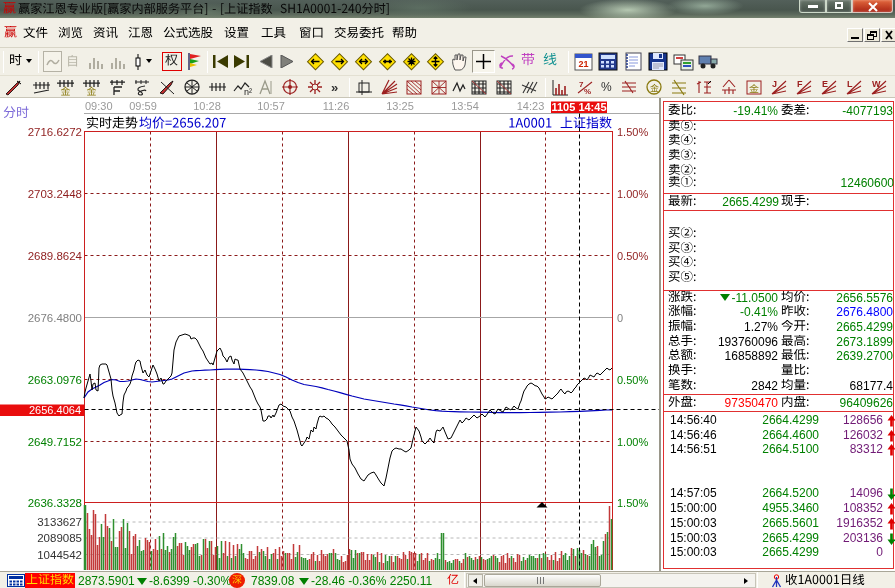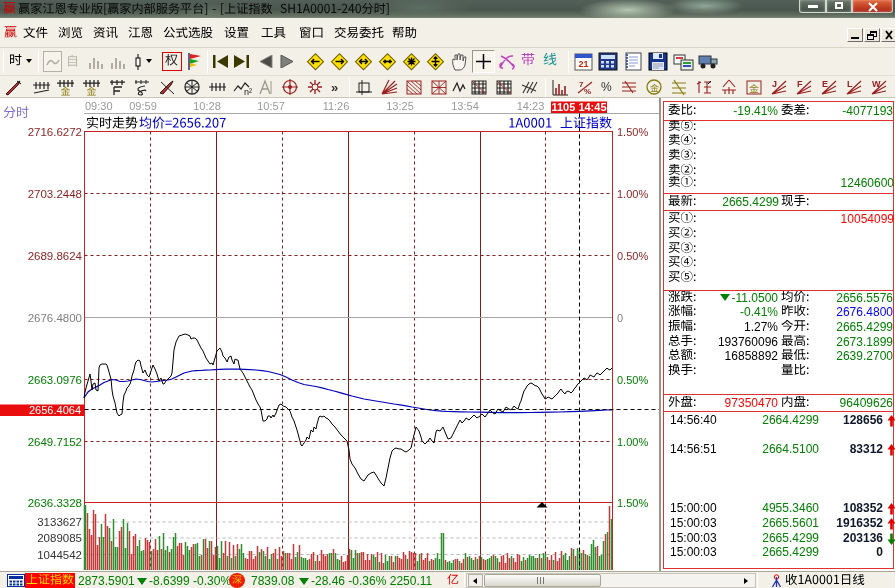--- a/index.html
+++ b/index.html
@@ -12,21 +12,21 @@
  radial-gradient(75px 15px at 420px 8px,rgba(103,123,108,.6),rgba(103,123,108,0) 70%),
  linear-gradient(180deg,#53605a 0%,#49564e 55%,#5c695c 80%,#74816e 100%)}
 #menubar{left:0;top:18px;width:895px;height:30px;background:#f2f0e7;border-bottom:1px solid #d8d5c6}
 .mdibtn{position:absolute;top:10px;width:16px;height:14px;background:#ece9da;border:1px solid;border-color:#fff #707070 #707070 #fff;font-size:9px;line-height:11px;text-align:center;font-weight:bold;color:#000}
 #toolbar1{left:0;top:48px;width:895px;height:28px;background:#f2f0e7;border-bottom:1px solid #e3e0d2}
 #toolbar2{left:0;top:76px;width:895px;height:22px;background:#f2f0e7;border-bottom:1px solid #c9c6b8}
 .tsep{position:absolute;width:1px;background:#b9b6a8;border-right:1px solid #fff}
 #rpanel{left:663px;top:101px;width:231px;height:468px;border:1px solid #e03030;background:#fff;font-size:12px}
 #rpanel .sep{position:absolute;left:0;width:229px;height:0;border-top:1px solid #e03030}
 .v{position:absolute;white-space:nowrap}
-.grn{color:#008000}.red{color:#f00}.blu{color:#00f}.mag{color:#0f172a;font-weight:bold}.blk{color:#000}
+.grn{color:#008000}.red{color:#f00}.blu{color:#00f}.mag{color:#701a75;font-weight:normal}.blk{color:#000}
 #statusbar{left:0;top:571px;width:895px;height:17px;background:#f2f0e7;border-top:1px solid #a9a698;font-size:12px}
 #statusbar .st{position:absolute;top:2px;white-space:nowrap}
 #divider{left:659px;top:98px;width:2px;height:473px;background:#9a978a}
 .tri-d{display:inline-block;width:0;height:0;border-left:5px solid transparent;border-right:5px solid transparent;border-top:7px solid #008000;margin-right:2px}
 </style></head><body>
 <svg width="0" height="0" style="position:absolute">
     <defs>
       <path id="u91d1" d="M198 218C236 161 275 82 291 34L356 62C340 111 299 187 260 242ZM733 243C708 187 663 107 628 57L685 33C721 79 767 152 804 215ZM499 849C404 700 219 583 30 522C50 504 70 475 82 453C136 473 190 497 241 526V470H458V334H113V265H458V18H68V-51H934V18H537V265H888V334H537V470H758V533C812 502 867 476 919 457C931 477 954 506 972 522C820 570 642 674 544 782L569 818ZM746 540H266C354 592 435 656 501 729C568 660 655 593 746 540Z"></path>
       <path id="u5bb6" d="M423 824C436 802 450 775 461 750H84V544H157V682H846V544H923V750H551C539 780 519 817 501 847ZM790 481C734 429 647 363 571 313C548 368 514 421 467 467C492 484 516 501 537 520H789V586H209V520H438C342 456 205 405 80 374C93 360 114 329 121 315C217 343 321 383 411 433C430 415 446 395 460 374C373 310 204 238 78 207C91 191 108 165 116 148C236 185 391 256 489 324C501 300 510 277 516 254C416 163 221 69 61 32C76 15 92 -13 100 -32C244 12 416 95 530 182C539 101 521 33 491 10C473 -7 454 -10 427 -10C406 -10 372 -9 336 -5C348 -26 355 -56 356 -76C388 -77 420 -78 441 -78C487 -78 513 -70 545 -43C601 -1 625 124 591 253L639 282C693 136 788 20 916 -38C927 -18 949 9 966 23C840 73 744 186 697 319C752 355 806 395 852 432Z"></path>
       <path id="u4e70" d="M531 120C664 60 801 -16 883 -77L931 -20C846 40 704 116 571 173ZM220 595C289 565 374 517 416 482L458 539C415 573 329 618 261 645ZM110 449C178 421 262 375 304 342L346 398C303 431 218 474 151 499ZM67 301V231H464C409 106 295 26 53 -19C67 -34 86 -63 92 -82C366 -27 487 74 543 231H937V301H563C585 397 590 510 594 642H518C515 506 511 393 487 301ZM849 776V774H111V703H825C802 650 773 597 748 559L809 528C850 586 895 676 931 758L876 780L863 776Z"></path>
@@ -774,30 +774,20 @@
       </svg>
       <span class="v grn" style="right:116px;top:0;line-height:15px">2665.4299</span>
       <svg style="position:absolute;left:117px;top:0px;" class="" width="28.5" height="13.1" viewBox="0 0 28.5 13.1">
         <g fill="#000">
           <use href="#u73b0" transform="translate(0.0,10.0) scale(0.0125,-0.0125)"></use>
           <use href="#u624b" transform="translate(12.5,10.0) scale(0.0125,-0.0125)"></use>
           <use href="#u3a" transform="translate(25.0,10.0) scale(0.0125,-0.0125)"></use>
         </g>
       </svg>
     </div>
-    <div style="position:absolute;top:110.4px;left:0;width:231px;height:15px">
-      <svg style="position:absolute;left:4px;top:0px;" class="" width="28.5" height="13.1" viewBox="0 0 28.5 13.1">
-        <g fill="#000">
-          <use href="#u4e70" transform="translate(0.0,10.0) scale(0.0125,-0.0125)"></use>
-          <use href="#u2460" transform="translate(12.5,10.0) scale(0.0125,-0.0125)"></use>
-          <use href="#u3a" transform="translate(25.0,10.0) scale(0.0125,-0.0125)"></use>
-        </g>
-      </svg>
-      <span class="v red" style="right:1px;top:0;line-height:15px">10054099</span>
-    </div>
     <div style="position:absolute;top:125.0px;left:0;width:231px;height:15px">
       <svg style="position:absolute;left:4px;top:0px;" class="" width="28.5" height="13.1" viewBox="0 0 28.5 13.1">
         <g fill="#000">
           <use href="#u4e70" transform="translate(0.0,10.0) scale(0.0125,-0.0125)"></use>
           <use href="#u2461" transform="translate(12.5,10.0) scale(0.0125,-0.0125)"></use>
           <use href="#u3a" transform="translate(25.0,10.0) scale(0.0125,-0.0125)"></use>
         </g>
       </svg>
     </div>
     <div style="position:absolute;top:139.6px;left:0;width:231px;height:15px">
@@ -925,20 +915,38 @@
           <use href="#u3a" transform="translate(25.0,10.0) scale(0.0125,-0.0125)"></use>
         </g>
       </svg>
       <svg style="position:absolute;left:117px;top:0px;" class="" width="28.5" height="13.1" viewBox="0 0 28.5 13.1">
         <g fill="#000">
           <use href="#u91cf" transform="translate(0.0,10.0) scale(0.0125,-0.0125)"></use>
           <use href="#u6bd4" transform="translate(12.5,10.0) scale(0.0125,-0.0125)"></use>
           <use href="#u3a" transform="translate(25.0,10.0) scale(0.0125,-0.0125)"></use>
         </g>
       </svg>
+    </div>
+    <div style="position:absolute;top:276.5px;left:0;width:231px;height:15px">
+      <svg style="position:absolute;left:4px;top:0px;" class="" width="28.5" height="13.1" viewBox="0 0 28.5 13.1">
+        <g fill="#000">
+          <use href="#u7b14" transform="translate(0.0,10.0) scale(0.0125,-0.0125)"></use>
+          <use href="#u6570" transform="translate(12.5,10.0) scale(0.0125,-0.0125)"></use>
+          <use href="#u3a" transform="translate(25.0,10.0) scale(0.0125,-0.0125)"></use>
+        </g>
+      </svg>
+      <span class="v" style="right:117px;top:0;line-height:15px"><span class="blk">2842</span></span>
+      <svg style="position:absolute;left:117px;top:0px;" class="" width="28.5" height="13.1" viewBox="0 0 28.5 13.1">
+        <g fill="#000">
+          <use href="#u5747" transform="translate(0.0,10.0) scale(0.0125,-0.0125)"></use>
+          <use href="#u91cf" transform="translate(12.5,10.0) scale(0.0125,-0.0125)"></use>
+          <use href="#u3a" transform="translate(25.0,10.0) scale(0.0125,-0.0125)"></use>
+        </g>
+      </svg>
+      <span class="v blk" style="right:2px;top:0;line-height:15px">68177.4</span>
     </div>
     <div style="position:absolute;top:294.4px;left:0;width:231px;height:15px">
       <svg style="position:absolute;left:4px;top:0px;" class="" width="28.5" height="13.1" viewBox="0 0 28.5 13.1">
         <g fill="#000">
           <use href="#u5916" transform="translate(0.0,10.0) scale(0.0125,-0.0125)"></use>
           <use href="#u76d8" transform="translate(12.5,10.0) scale(0.0125,-0.0125)"></use>
           <use href="#u3a" transform="translate(25.0,10.0) scale(0.0125,-0.0125)"></use>
         </g>
       </svg>
       <span class="v red" style="right:117px;top:0;line-height:15px">97350470</span>
@@ -953,27 +961,45 @@
     </div>
     <div style="position:absolute;top:310.8px;left:0;width:231px;height:15px">
       <span style="position:absolute;left:6px;top:0;line-height:15px;color:#000">14:56:40</span>
       <span class="v grn" style="right:76px;top:0;line-height:15px">2664.4299</span>
       <span class="v mag" style="right:12px;top:0;line-height:15px">128656</span>
       <svg style="position:absolute;left:223px;top:2px" width="9" height="12">
         <path d="M4.5 2.5V11.5" stroke="#e00000" stroke-width="2.6"></path>
         <path d="M4.5 0L0.5 5.5H8.5Z" fill="#e00000"></path>
       </svg>
     </div>
+    <div style="position:absolute;top:325.5px;left:0;width:231px;height:15px">
+      <span style="position:absolute;left:6px;top:0;line-height:15px;color:#000">14:56:46</span>
+      <span class="v grn" style="right:76px;top:0;line-height:15px">2664.4600</span>
+      <span class="v mag" style="right:12px;top:0;line-height:15px">126032</span>
+      <svg style="position:absolute;left:223px;top:2px" width="9" height="12">
+        <path d="M4.5 2.5V11.5" stroke="#e00000" stroke-width="2.6"></path>
+        <path d="M4.5 0L0.5 5.5H8.5Z" fill="#e00000"></path>
+      </svg>
+    </div>
     <div style="position:absolute;top:340.2px;left:0;width:231px;height:15px">
       <span style="position:absolute;left:6px;top:0;line-height:15px;color:#000">14:56:51</span>
       <span class="v grn" style="right:76px;top:0;line-height:15px">2664.5100</span>
       <span class="v mag" style="right:12px;top:0;line-height:15px">83312</span>
       <svg style="position:absolute;left:223px;top:2px" width="9" height="12">
         <path d="M4.5 2.5V11.5" stroke="#e00000" stroke-width="2.6"></path>
         <path d="M4.5 0L0.5 5.5H8.5Z" fill="#e00000"></path>
+      </svg>
+    </div>
+    <div style="position:absolute;top:384.4px;left:0;width:231px;height:15px">
+      <span style="position:absolute;left:6px;top:0;line-height:15px;color:#000">14:57:05</span>
+      <span class="v grn" style="right:76px;top:0;line-height:15px">2664.5200</span>
+      <span class="v mag" style="right:12px;top:0;line-height:15px">14096</span>
+      <svg style="position:absolute;left:223px;top:2px" width="9" height="12">
+        <path d="M4.5 0.5V9.5" stroke="#008000" stroke-width="2.6"></path>
+        <path d="M4.5 12L0.5 6.5H8.5Z" fill="#008000"></path>
       </svg>
     </div>
     <div style="position:absolute;top:399.1px;left:0;width:231px;height:15px">
       <span style="position:absolute;left:6px;top:0;line-height:15px;color:#000">15:00:00</span>
       <span class="v grn" style="right:76px;top:0;line-height:15px">4955.3460</span>
       <span class="v mag" style="right:12px;top:0;line-height:15px">108352</span>
       <svg style="position:absolute;left:223px;top:2px" width="9" height="12">
         <path d="M4.5 2.5V11.5" stroke="#e00000" stroke-width="2.6"></path>
         <path d="M4.5 0L0.5 5.5H8.5Z" fill="#e00000"></path>
       </svg>

